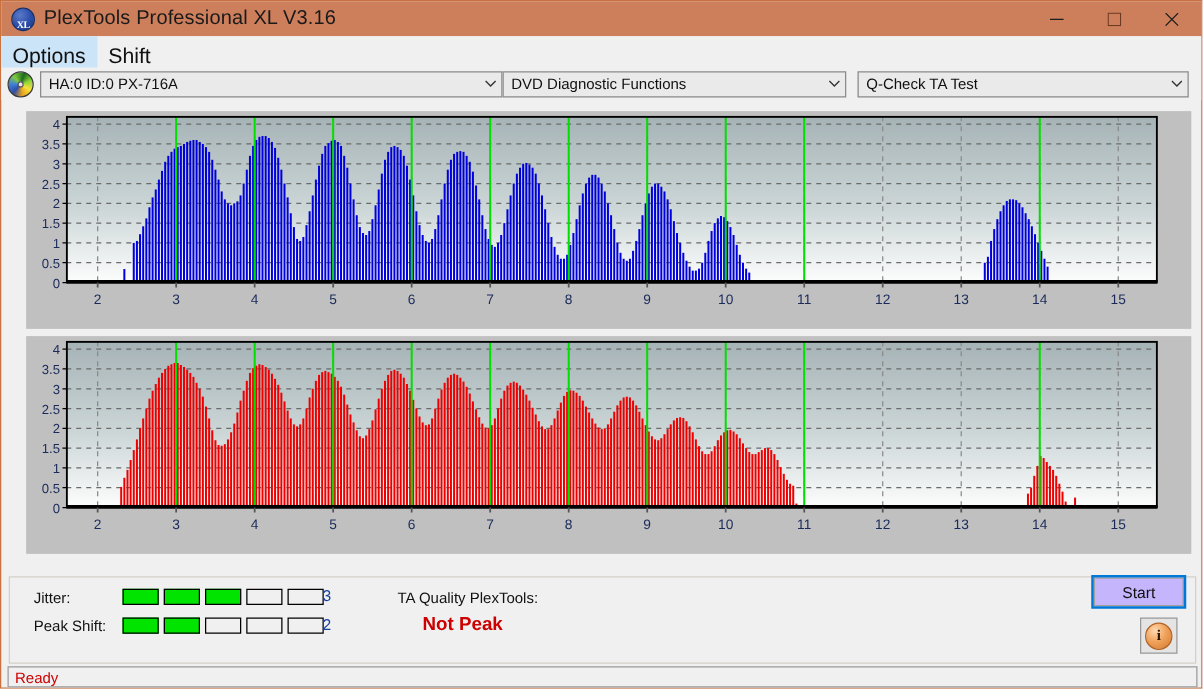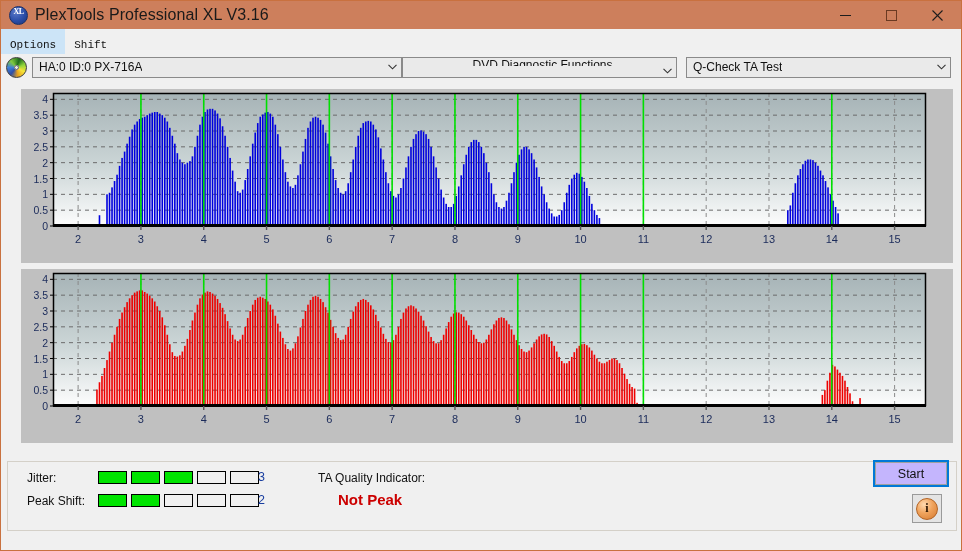--- a/index.html
+++ b/index.html
@@ -21,21 +21,21 @@
     position:absolute;left:0;top:0;width:960px;height:28px;
     background:#cd7f5c;
     display:flex;align-items:center;
   }
   .appicon{
     width:17px;height:17px;border-radius:50%;
     margin-left:8px;margin-right:7px;
     background:radial-gradient(circle at 35% 30%, #5a79c9 0%, #2a4da8 55%, #1b3474 100%);
     border:1px solid #17306b;
     color:#fff;font-size:8px;font-weight:bold;
-    display:flex;align-items:flex-start;justify-content:center;
+    display:flex;align-items:flex-end;justify-content:center;
     font-family:"Liberation Serif", serif;
     letter-spacing:-0.5px;
     flex:0 0 auto;
   }
   .titletext{
     font-size:16px;color:#1a1a1a;letter-spacing:0.1px;
   }
   .wincontrols{
     margin-left:auto;display:flex;height:28px;
   }
@@ -47,21 +47,21 @@
   .wbtn svg{display:block;}
 
   
   .menubar{
     position:absolute;left:0;top:28px;width:960px;height:25px;
     background:#f0f0f0;
     display:flex;align-items:stretch;
   }
   .menuitem{
     display:flex;align-items:center;
-    padding:16px 9px;font-size:11px;color:#111;font-family:Liberation Mono, monospace;
+    padding:16px 9px;font-size:17px;color:#111;
   }
   .menuitem.sel{background:#cce4f7;}
 
   
   .toolbar{
     position:absolute;left:0;top:53px;width:960px;height:26px;
     background:#f0f0f0;
     display:flex;align-items:center;
   }
   .discicon{
@@ -87,21 +87,21 @@
     font-size:12px;color:#101010;
     position:relative;
     justify-content:center;
   }
   .combo .ctext{padding-left:6px;white-space:nowrap;overflow:hidden;}
   .combo .carrow{
     margin-left:auto;width:17px;height:100%;
     display:flex;align-items:center;justify-content:center;
   }
   #combo-drive{width:370px;}
-  #combo-category{width:275px;flex-direction:column;}
+  #combo-category{width:275px;}
   #combo-test{width:265px;margin-left:9px;}
 
   
   .chartpanel{
     position:absolute;
     background:#c0c0c0;
     box-sizing:border-box;
   }
   #chart-top{left:20px;top:88px;width:932px;height:174px;}
   #chart-bottom{left:20px;top:268px;width:932px;height:174px;}
@@ -894,26 +894,29 @@
     <div class="lbl" id="peakshift-label">Peak Shift:</div>
     <div class="meter" id="peakshift-meter">
         <div class="cell on"></div>
         <div class="cell on"></div>
         <div class="cell"></div>
         <div class="cell"></div>
         <div class="cell"></div>
       </div>
     <div class="mval" id="peakshift-value">2</div>
 
-    <div class="lbl" id="taq-label">TA Quality Indicator:</div>
+    <div class="lbl" id="taq-label">TA Quality PlexTools:</div>
     <div class="lbl" id="taq-value">Not Peak</div>
   </div>
 
   <div class="startbtn">Start</div>
 
   <div class="infobtn">
     <span class="infocircle">
       <span>i</span>
     </span>
   </div>
 
+  <div class="statusbar">
+    <span class="statustext">Ready</span>
+  </div>
 
 </div>
 
 </body></html>

